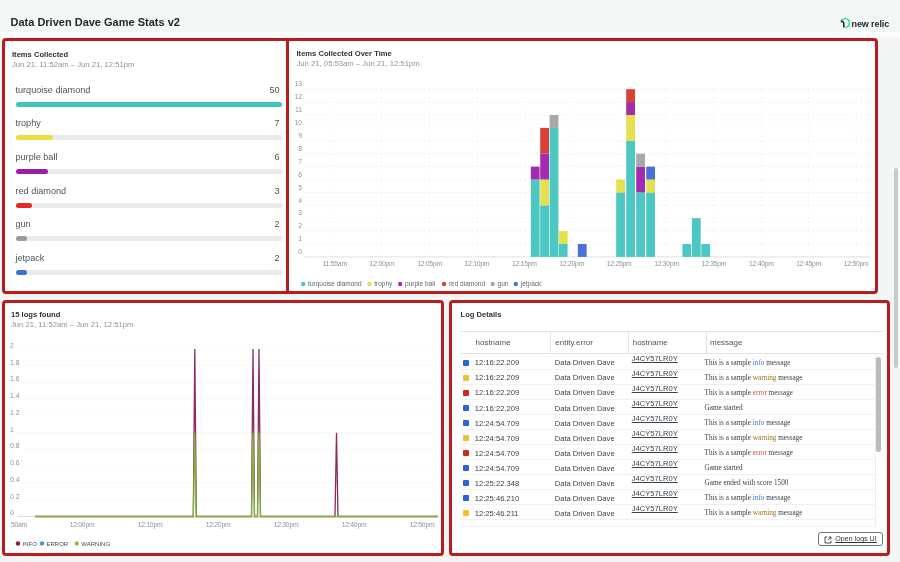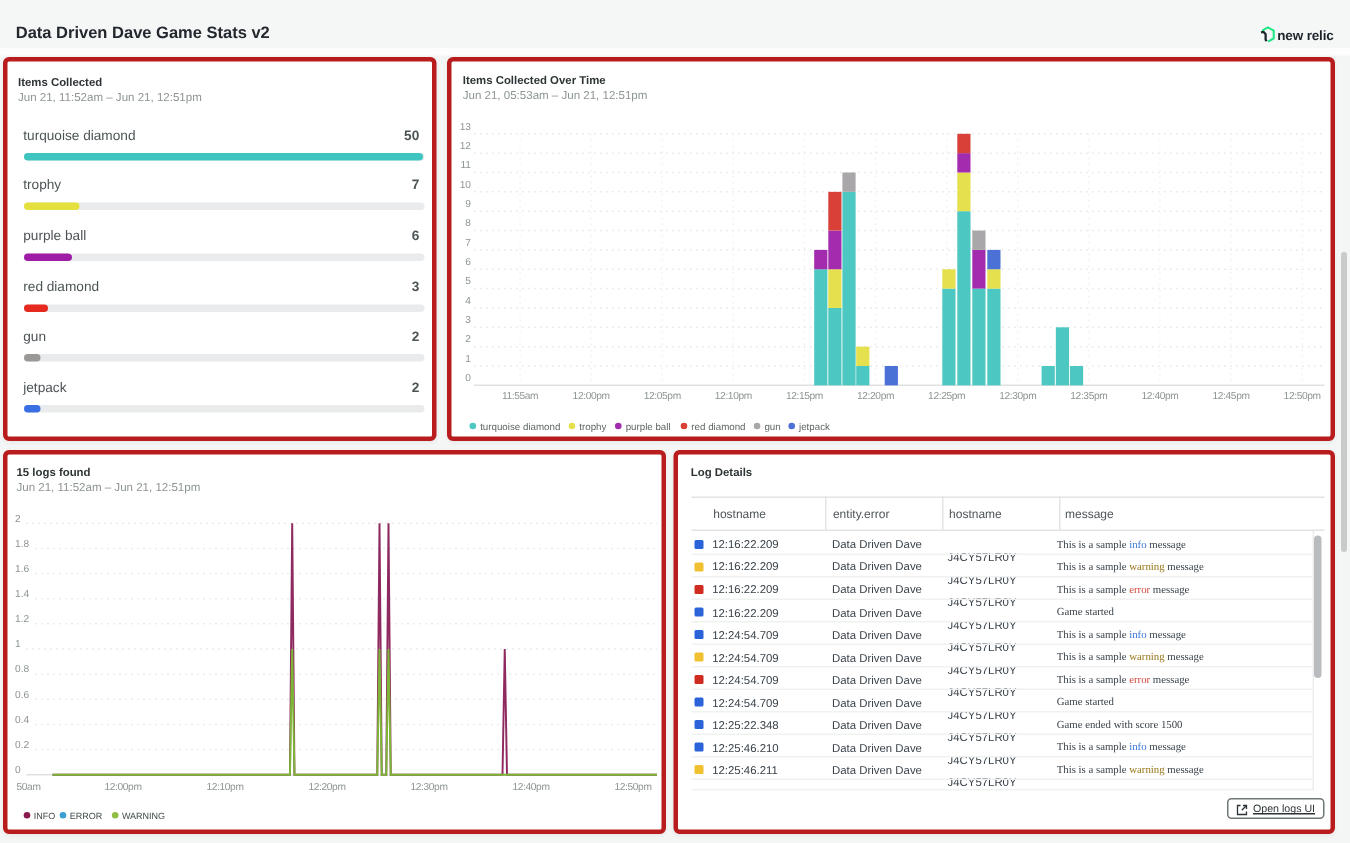--- a/index.html
+++ b/index.html
@@ -1,38 +1,38 @@
 <!DOCTYPE html>
 <html><head><meta charset="utf-8">
 <style>
 * { margin:0; padding:0; box-sizing:border-box; }
 body { width:900px; height:562px; background:#f4f5f5; font-family:"Liberation Sans",sans-serif; overflow:hidden; position:relative; }
 .topbar { position:absolute; left:0; top:0; width:900px; height:32px; background:#f5f6f6; }
 .strip { position:absolute; left:0; top:32px; width:900px; height:5px; background:#fdfdfd; }
 .htitle { position:absolute; left:10.5px; top:15.5px; font-size:11px; font-weight:bold; color:#22282e; }
 .panel { position:absolute; background:#fff; border:3px solid #b91c1c; border-radius:4px; box-shadow:0 1px 3px rgba(0,0,0,.05); }
 #p1 { left:2px; top:38px; width:289px; height:256px; }
-#p2 { left:298px; top:38px; width:592px; height:256px; }
+#p2 { left:286px; top:38px; width:592px; height:256px; }
 #p3 { left:2px; top:300px; width:442px; height:256px; }
 #p4 { left:449px; top:300px; width:441px; height:256px; }
 .ptitle { position:absolute; font-size:7.6px; font-weight:bold; color:#2e3436; }
 .psub { position:absolute; font-size:7.7px; color:#8d9494; }
 .blab { position:absolute; left:10.5px; font-size:9.1px; color:#4d5456; }
-.bval { position:absolute; right:8.5px; font-size:9.1px; color:#4d5456;font-weight:bold; }
+.bval { position:absolute; right:8.5px; font-size:9.1px; color:#4d5456; }
 .btrack { position:absolute; left:11px; width:267px; height:5px; border-radius:2.5px; background:#eaebec; }
 .bfill { position:absolute; left:11px; height:5px; border-radius:2.5px; }
 .t-top { position:absolute; left:8.5px; top:28.4px; width:422.5px; height:22.4px; border-top:1px solid #e3e4e4; border-bottom:1px solid #e3e4e4; }
 .th { position:absolute; top:35.2px; font-size:8px; color:#4e5558; }
 .vdiv { position:absolute; top:28.4px; width:1px; height:22.4px; background:#e3e4e4; }
 .vedge { position:absolute; left:422.7px; top:50.8px; width:1px; height:172px; background:#ededee; }
 .trow { position:absolute; left:8.5px; width:415.2px; height:15.05px; }
 .sq { position:absolute; left:2.9px; top:6.2px; width:5.6px; height:5.6px; border-radius:1px; }
 .c1 { position:absolute; left:14.3px; top:4.6px; font-size:7.6px; color:#39424a; }
 .c2 { position:absolute; left:94.2px; top:4.6px; font-size:7.6px; color:#39424a; }
-.c3 { position:absolute; left:171.2px; top:13px; font-size:7.6px; color:#39424a; }
+.c3 { position:absolute; left:171.2px; top:0; font-size:7.6px; color:#39424a;text-decoration:underline; }
 .c4 { position:absolute; left:244px; top:4.8px; font-size:7.2px; font-family:Liberation Serif, serif; color:#39424a; white-space:pre; }
 .rsep { position:absolute; left:8.5px; width:415.2px; height:1px; background:#f0f1f1; }
 .tscroll { position:absolute; left:424.2px; top:53.9px; width:5px; height:95px; border-radius:2.5px; background:#b9bcbe; }
 .btn { position:absolute; left:366.3px; top:229px; width:65px; height:14px; border:1px solid #6f7777; border-radius:3px; background:#fff; }
 .btn span { position:absolute; left:16px; top:2.2px; font-size:7.1px; color:#2c3337; white-space:nowrap;text-decoration:underline; }
 .pgscroll { position:absolute; left:894px; top:168px; width:3.5px; height:200px; border-radius:2px; background:#c8cacb; }
 </style></head>
 <body>
 <div class="topbar"></div>
 <div class="strip"></div>

